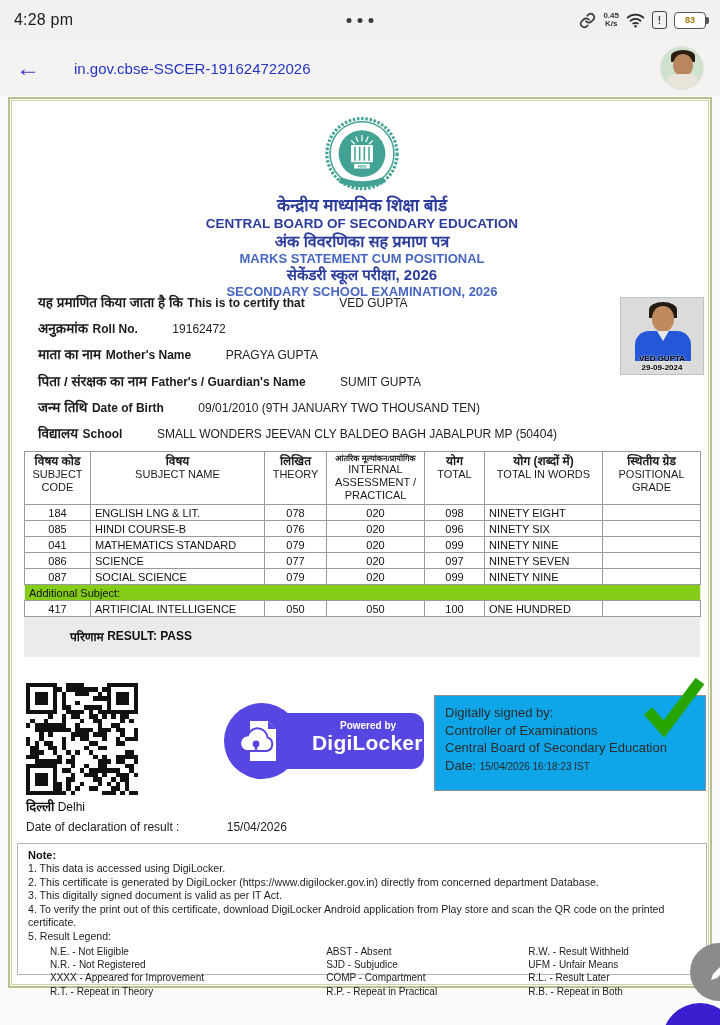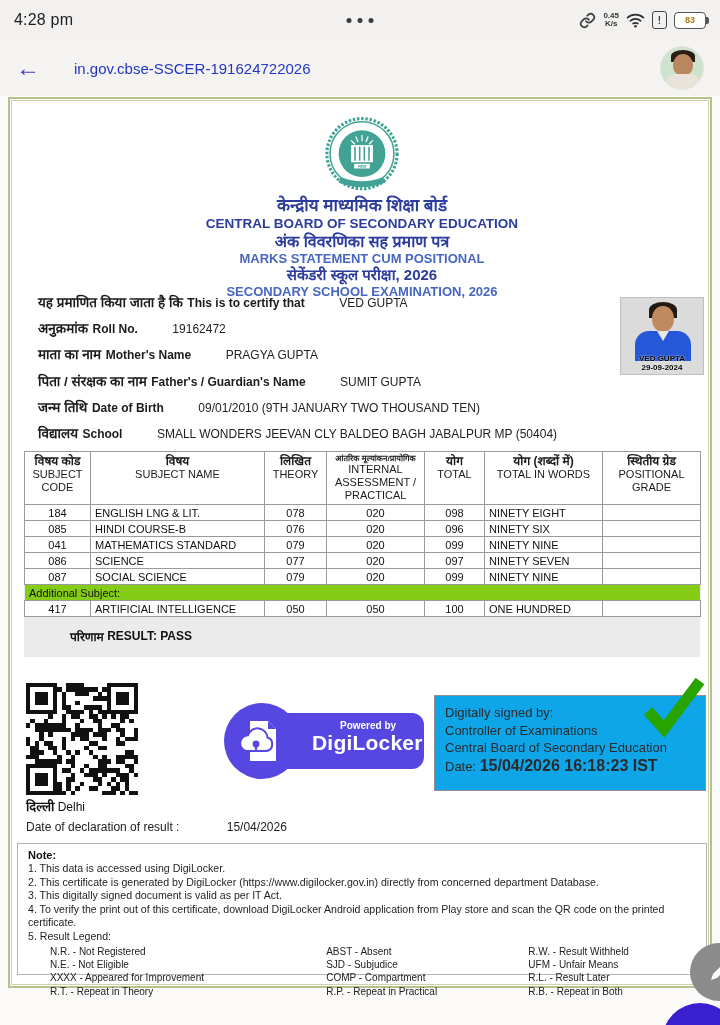--- a/index.html
+++ b/index.html
@@ -97,21 +97,21 @@
     background:#5646e2; border-radius:12px; padding:7px 0 0 48px; }
   .dlpow { font-size:10px; color:#fff; font-weight:bold;margin-left:28px; }
   .dlname { font-size:21px; color:#fff; font-weight:bold; letter-spacing:.2px; }
   .dlcircle { position:absolute; left:0; top:0; width:76px; height:76px; border-radius:50%;
     background:#5646e2; display:flex; align-items:center; justify-content:center; }
 
   .sigbox { position:absolute; left:424px; top:596px; width:272px; height:96px;
     border:1px solid #8f8f8f; background:#0ea5e9; padding:8px 10px; }
   .sigline { font-size:13px; color:#2b2b2b; line-height:17.5px; }
   .sigdate { font-size:13px; color:#2b2b2b; line-height:18px; }
-  .sigdate .dval { font-size:16px; font-weight:bold; }
+  .sigdate .dval { font-size:10px; font-weight:normal; }
   .checkmark { position:absolute; left:630px; top:578px; }
 
   .delhi { position:absolute; left:16px; top:698px; font-size:12px; color:#111; }
   .delhi .hi { font-size:13px; font-weight:bold; }
   .declrow { position:absolute; left:16px; top:721px; font-size:12px; color:#222; }
   .declrow .dval { margin-left:44px; }
 
   .notebox { position:absolute; left:7px; top:744px; width:690px; height:132px;
     border:1px solid #b5b5b5; background:#fff; padding:4px 10px; }
   .notetitle { font-size:11px; font-weight:bold; color:#111; line-height:14px; }
@@ -1029,22 +1029,22 @@
     <div class="notetitle">Note:</div>
     <div>
         <div class="noteline">1. This data is accessed using DigiLocker.</div>
         <div class="noteline">2. This certificate is generated by DigiLocker (https://www.digilocker.gov.in) directly from concerned department Database.</div>
         <div class="noteline">3. This digitally signed document is valid as per IT Act.</div>
         <div class="noteline">4. To verify the print out of this certificate, download DigiLocker Android application from Play store and scan the QR code on the printed certificate.</div>
         <div class="noteline">5. Result Legend:</div>
       </div>
     <div class="legend">
       <ul class="lcol1">
+          <li>N.E. - Not Eligible</li>
           <li>N.R. - Not Registered</li>
-          <li>N.E. - Not Eligible</li>
           <li>XXXX - Appeared for Improvement</li>
           <li>R.T. - Repeat in Theory</li>
         </ul>
       <ul class="lcol2">
           <li>ABST - Absent</li>
           <li>SJD - Subjudice</li>
           <li>COMP - Compartment</li>
           <li>R.P. - Repeat in Practical</li>
         </ul>
       <ul class="lcol3">

